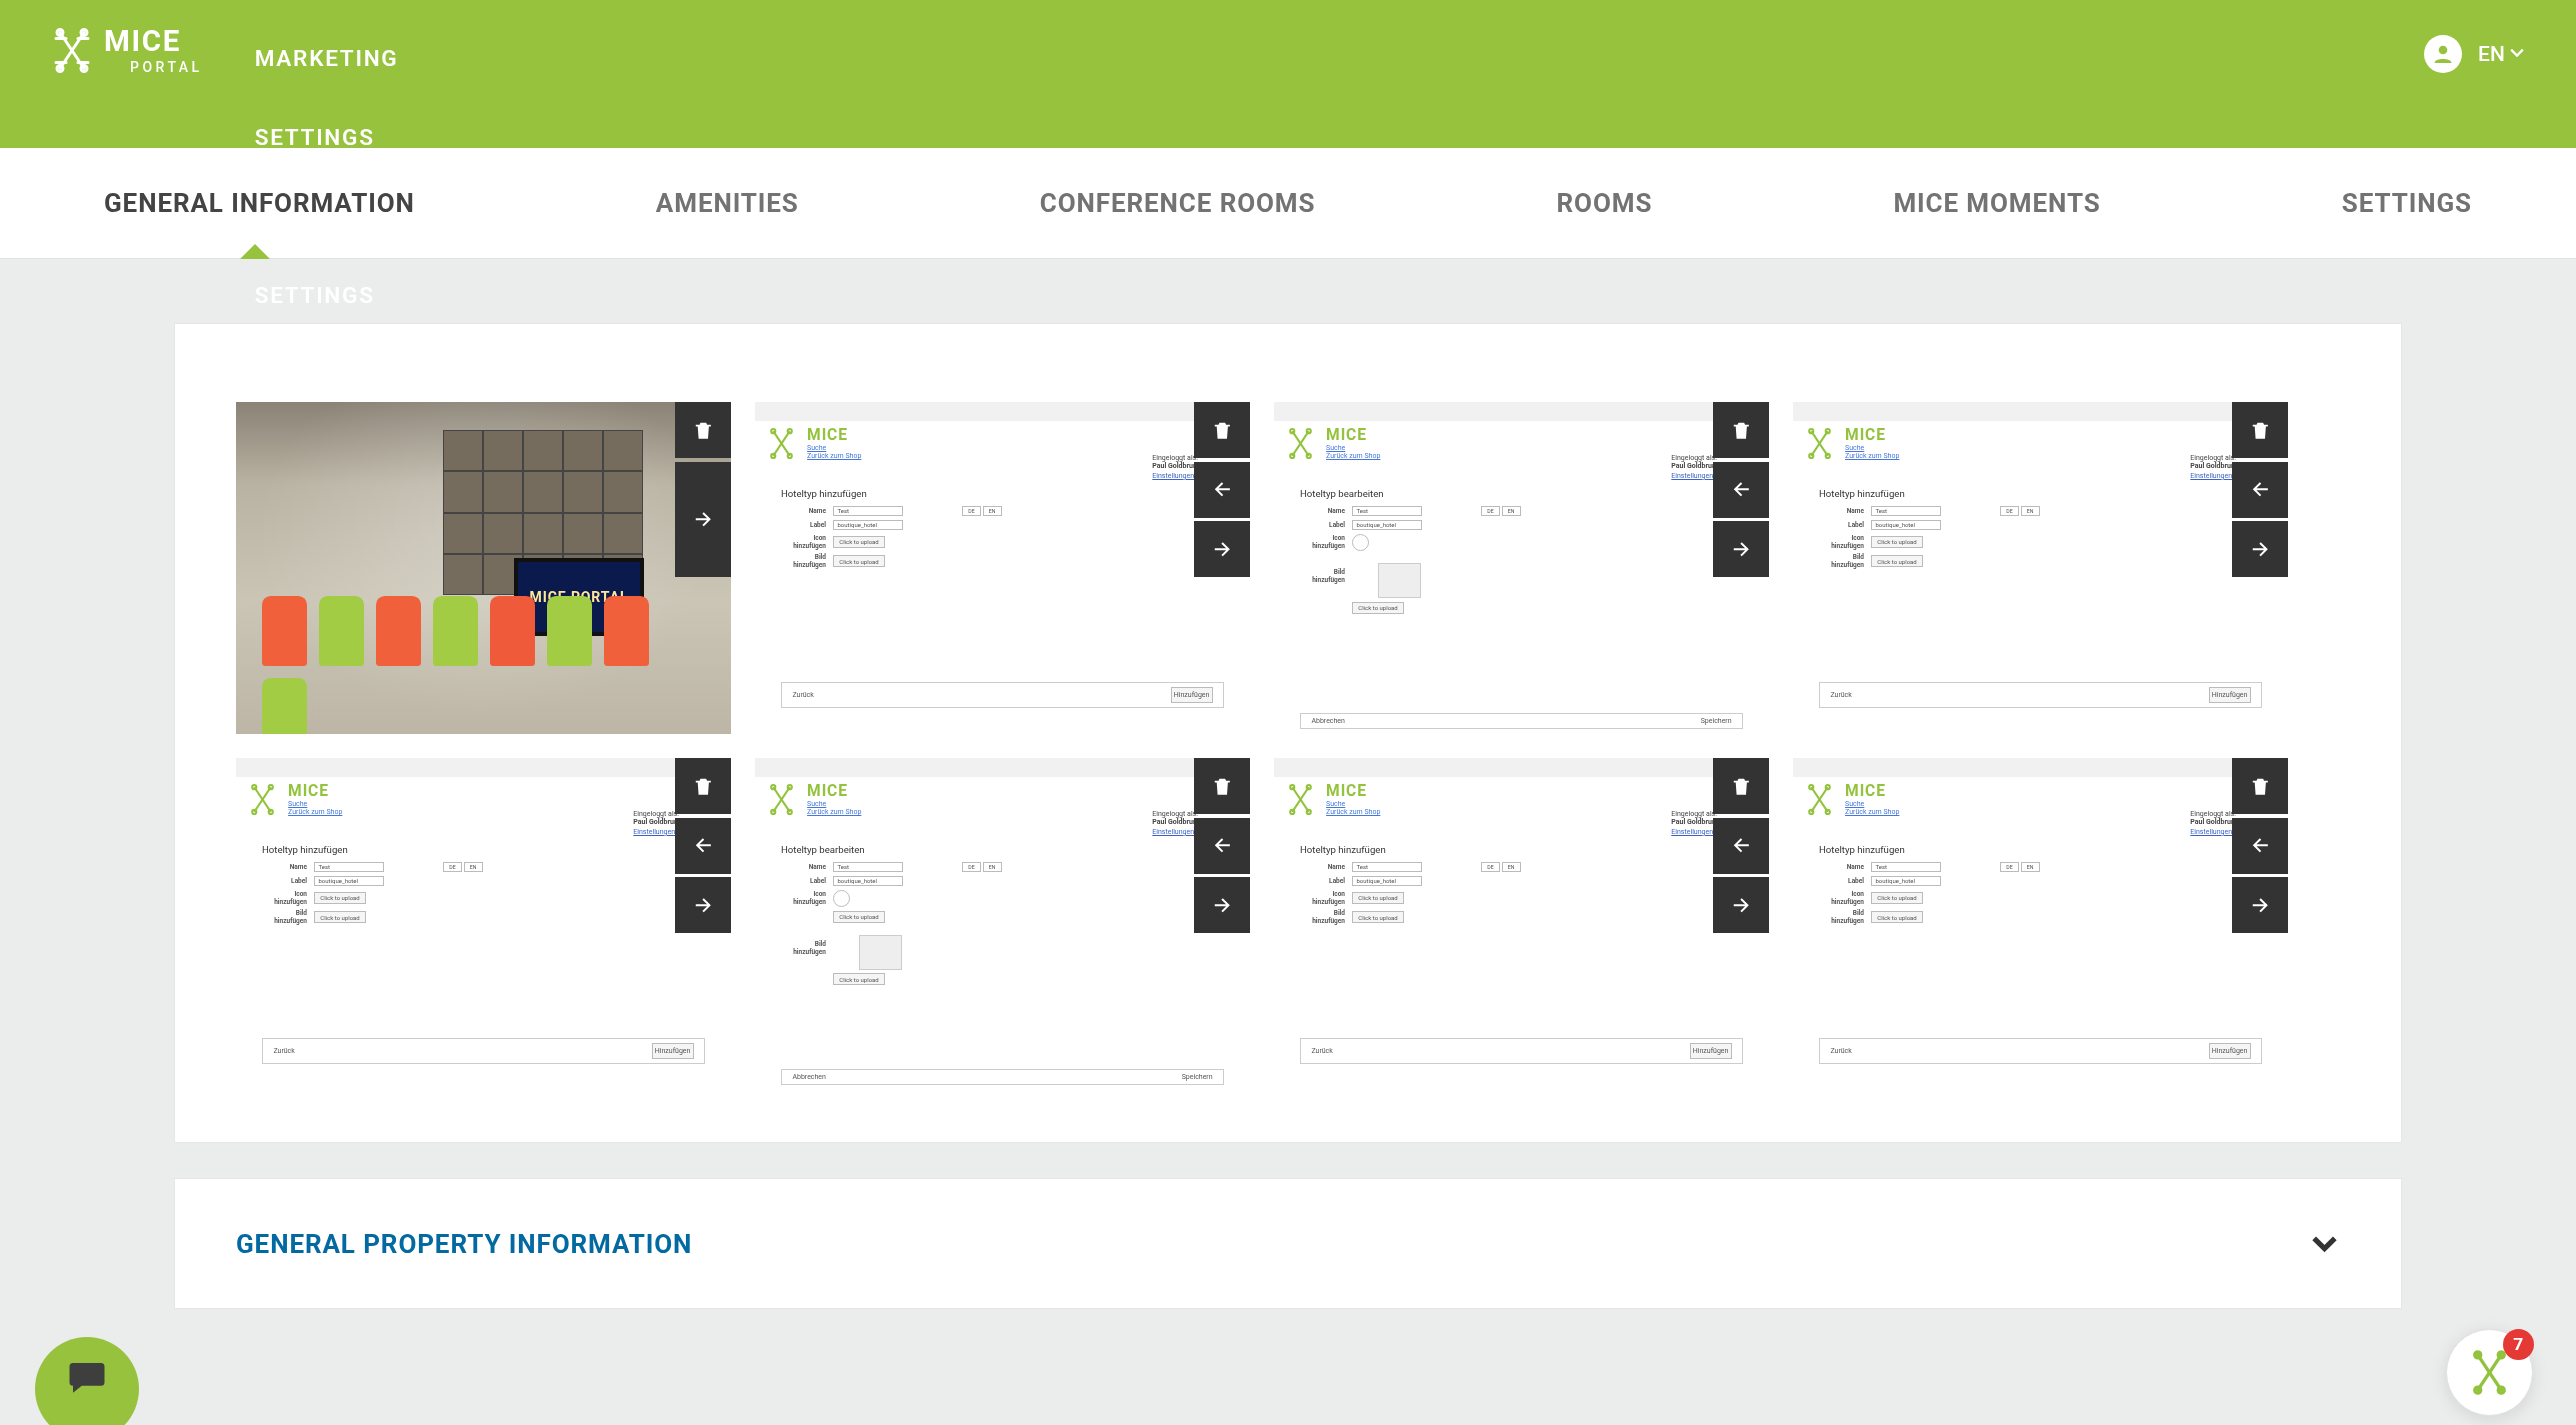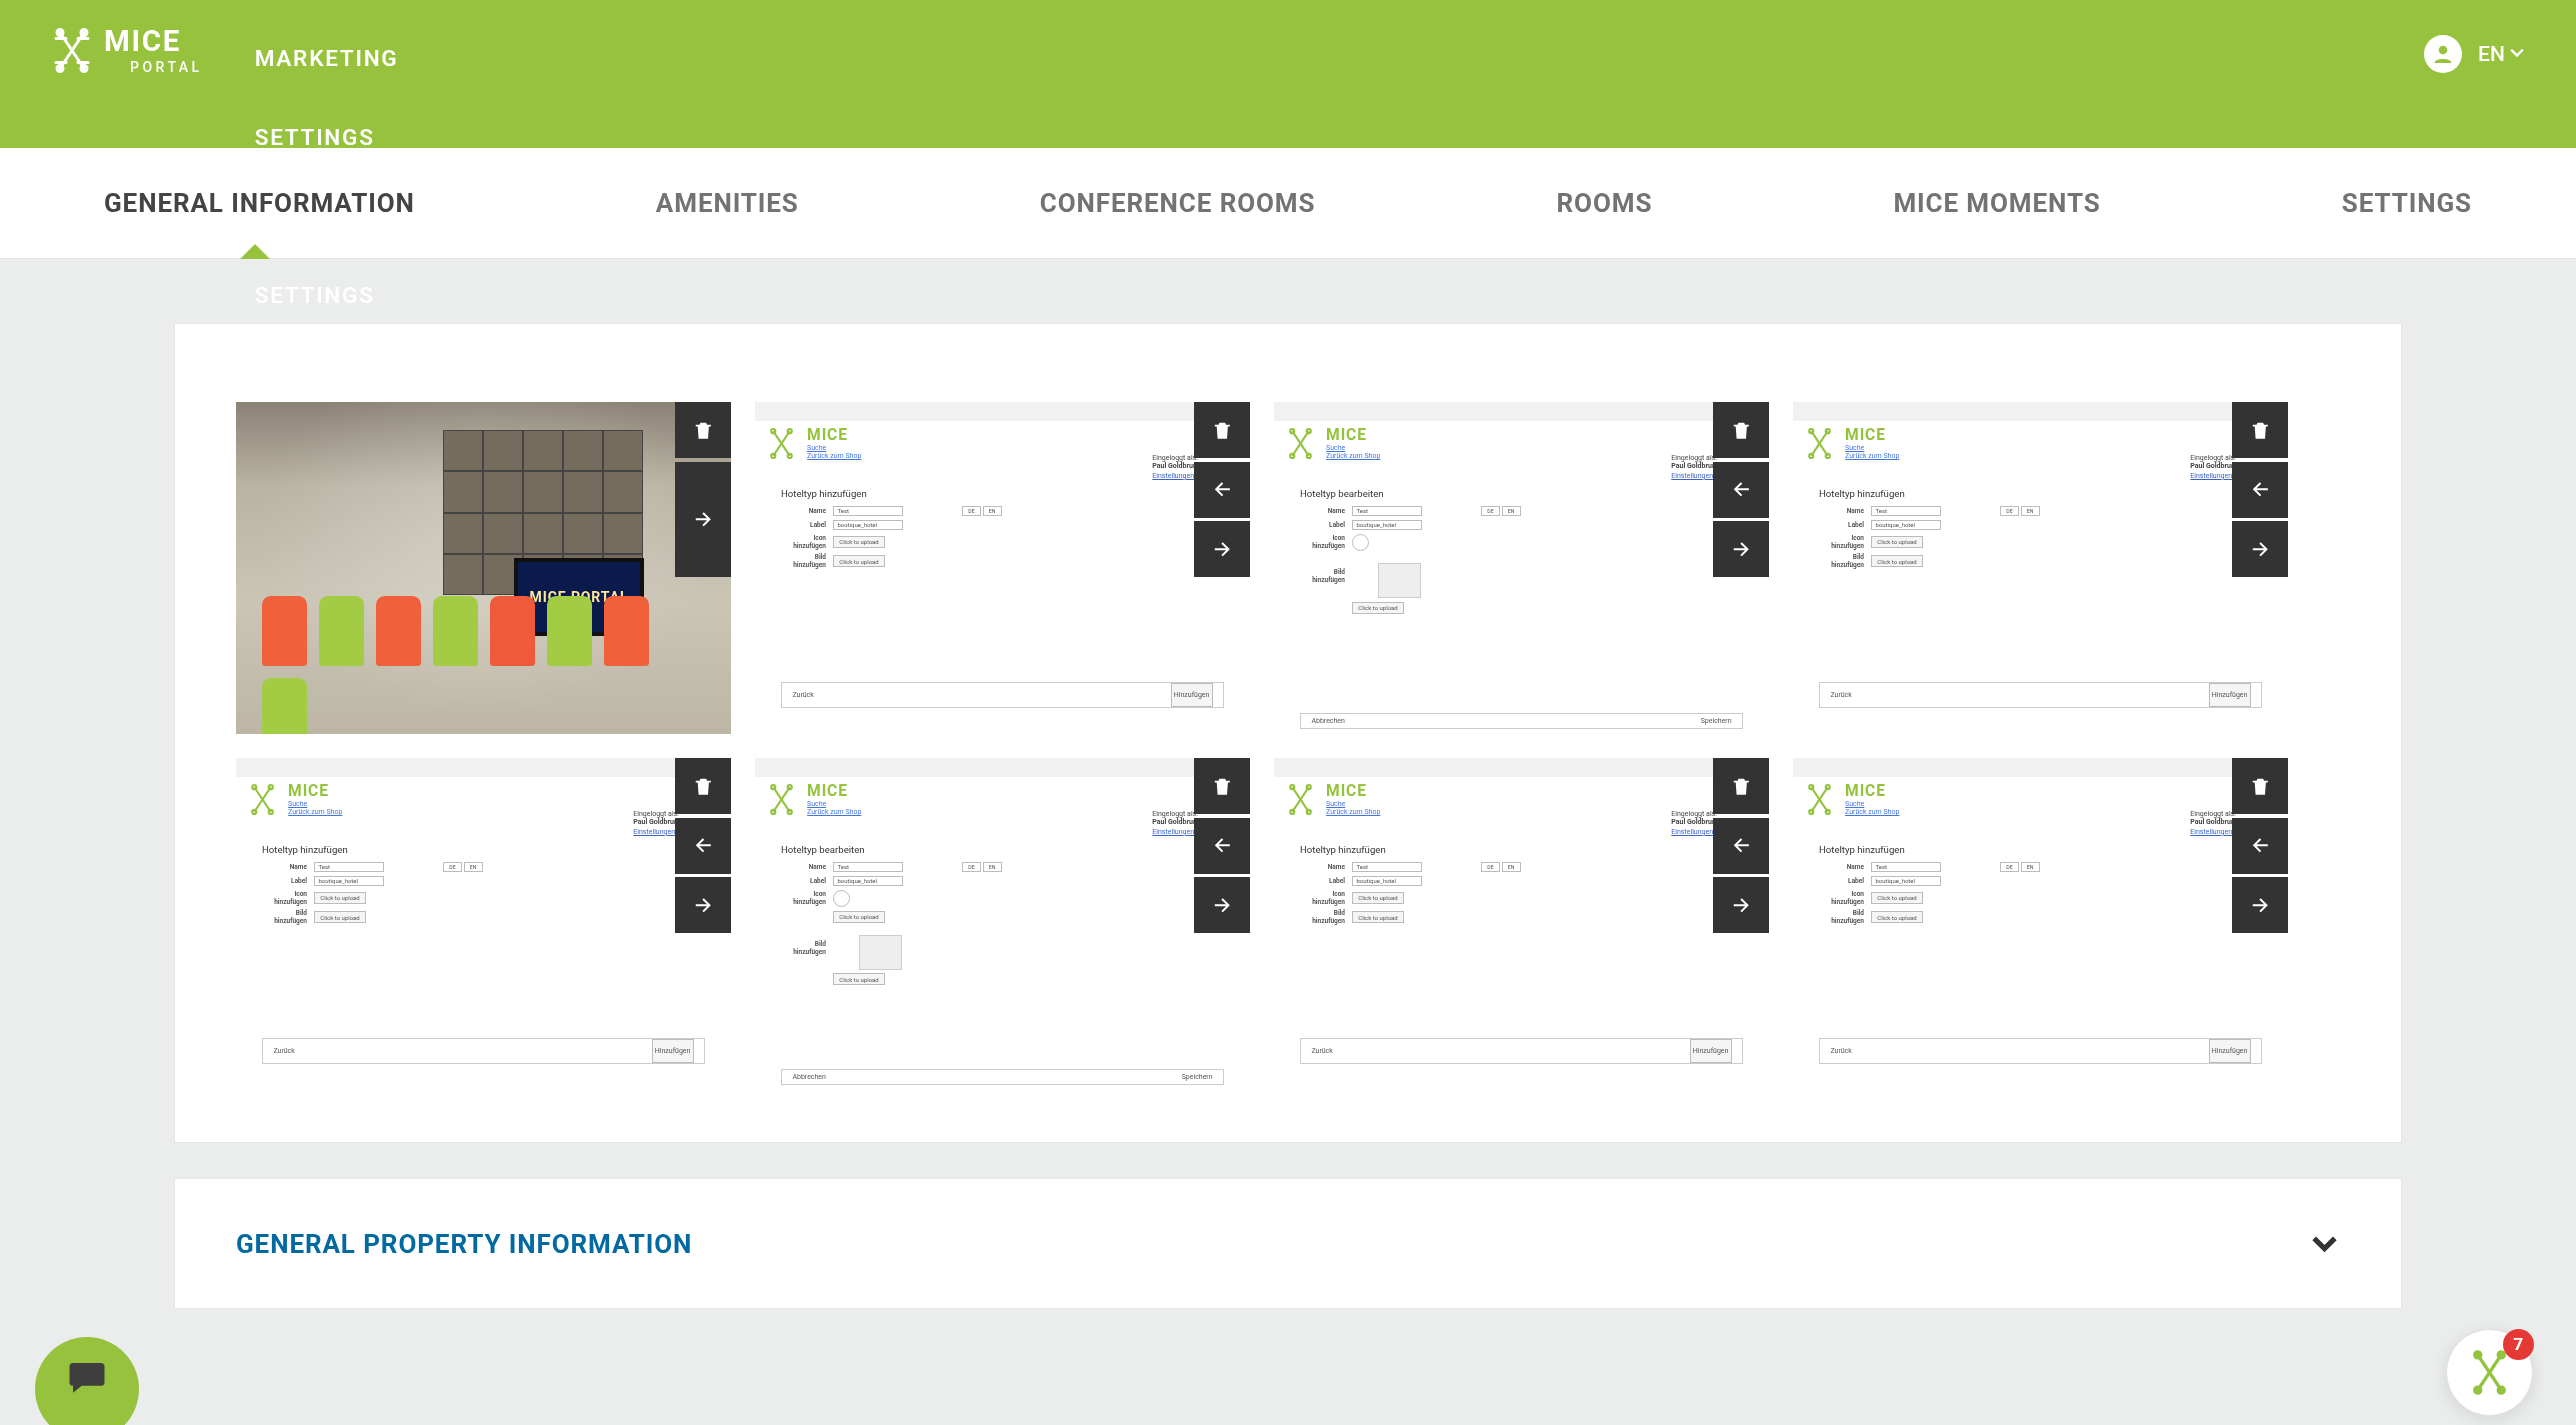--- a/index.html
+++ b/index.html
@@ -184,21 +184,21 @@
   .form-mock .row .lab { width:45px; text-align:right; font-size:6.5px;font-weight:bold; }
   .form-mock .row .inp { width:70px; height:10.4px; border:0.9px solid #bbb; background:#fff; }
   .form-mock .pills { display:flex; gap:1.7px; margin-left:52px; }
   .form-mock .pill { width:19px; height:10.4px; border:0.9px solid #bbb; font-size:5.2px; display:flex;align-items:center;justify-content:center;}
   .form-mock .btnsm { width:52px; height:12px; border:0.9px solid #bbb; background:#f5f5f5; font-size:6px; display:flex;align-items:center;justify-content:center;}
   .form-mock .bigbar {
     position:absolute; left:26px; right:26px; height:26px; border:0.9px solid #ccc; bottom:26px;
     display:flex; align-items:center; justify-content:space-between; padding:0 10.4px;
     font-size:7px;
   }
-  .form-mock .bigbar .prim { width:42px; height:24px; border:0.9px solid #bbb; background:#f5f5f5; display:flex; align-items:center; justify-content:center; }
+  .form-mock .bigbar .prim { width:42px; height:16px; border:0.9px solid #bbb; background:#f5f5f5; display:flex; align-items:center; justify-content:center; }
   .form-mock .extrabar {
     position:absolute; left:26px; right:26px; height:15.6px; border:0.9px solid #ccc; bottom:5.2px;
     display:flex; align-items:center; justify-content:space-between; padding:0 10.4px; font-size:7px;
   }
   .form-mock .imgblock { margin:8.7px 0 0 26px; width:43px; height:35px; border:0.9px solid #ccc; background:#eee; }
 
   .add-image {
     margin-top: 28px;
     width: 520px;
     height: 59px;

